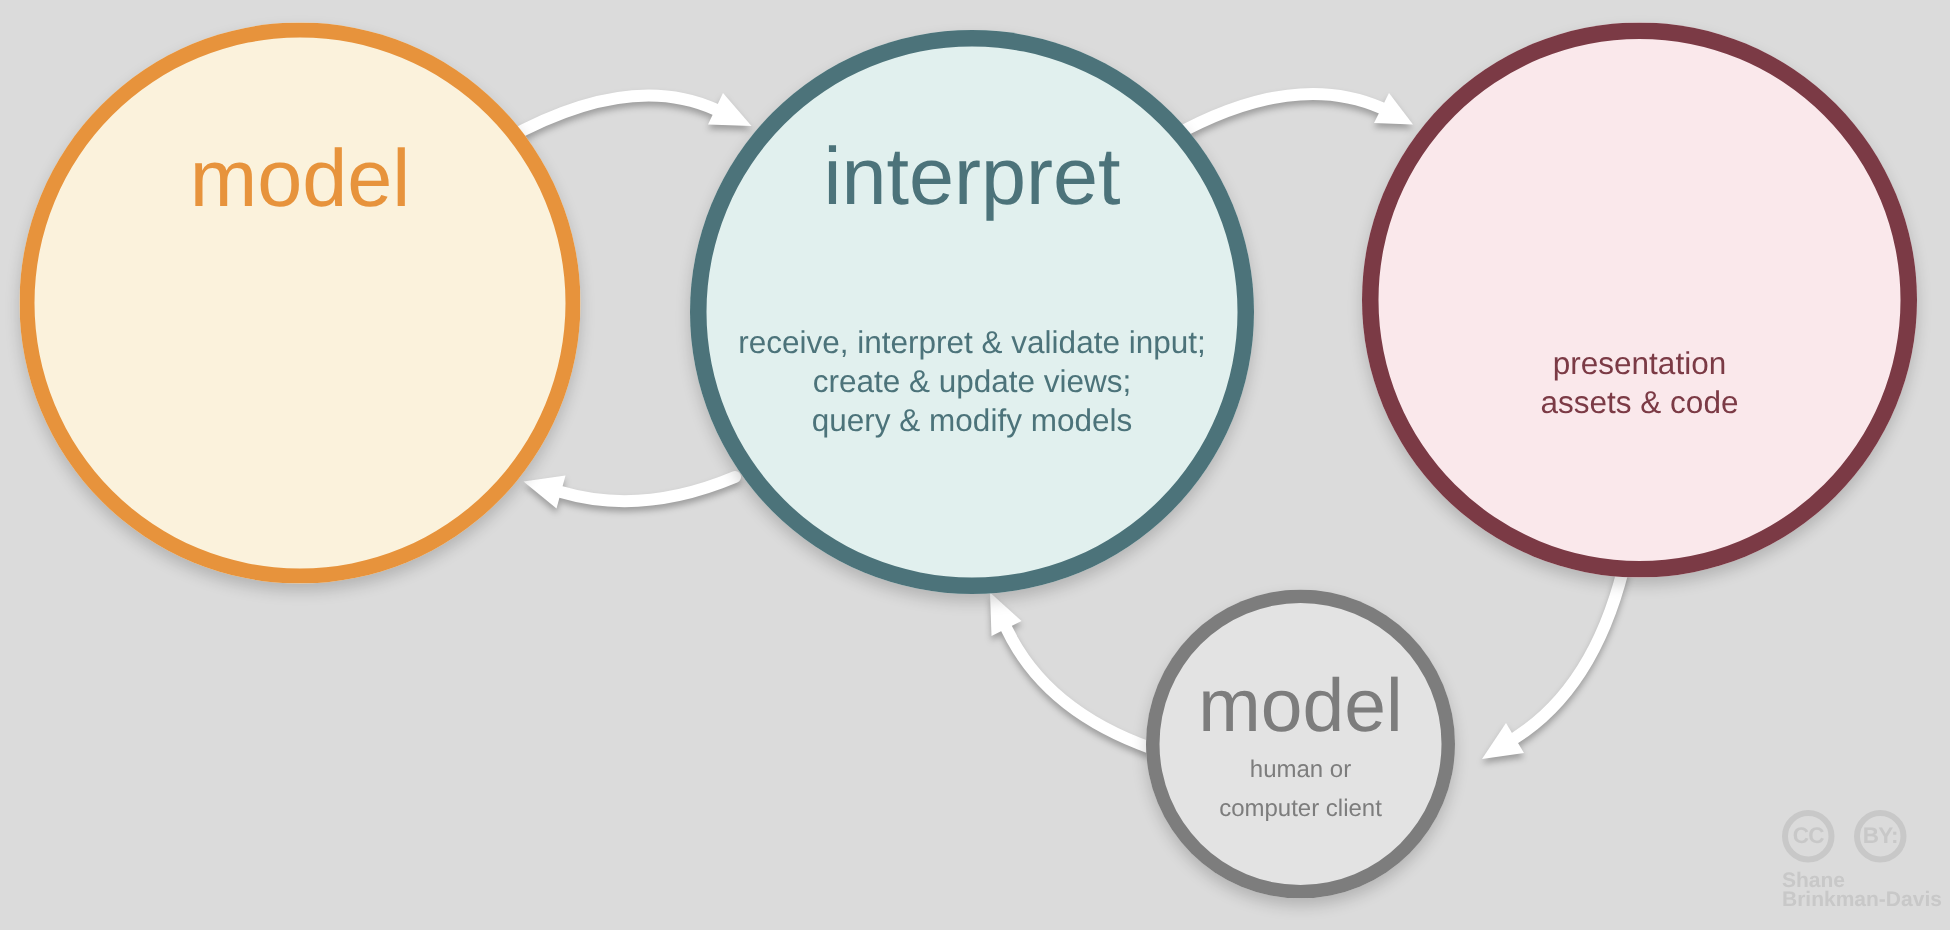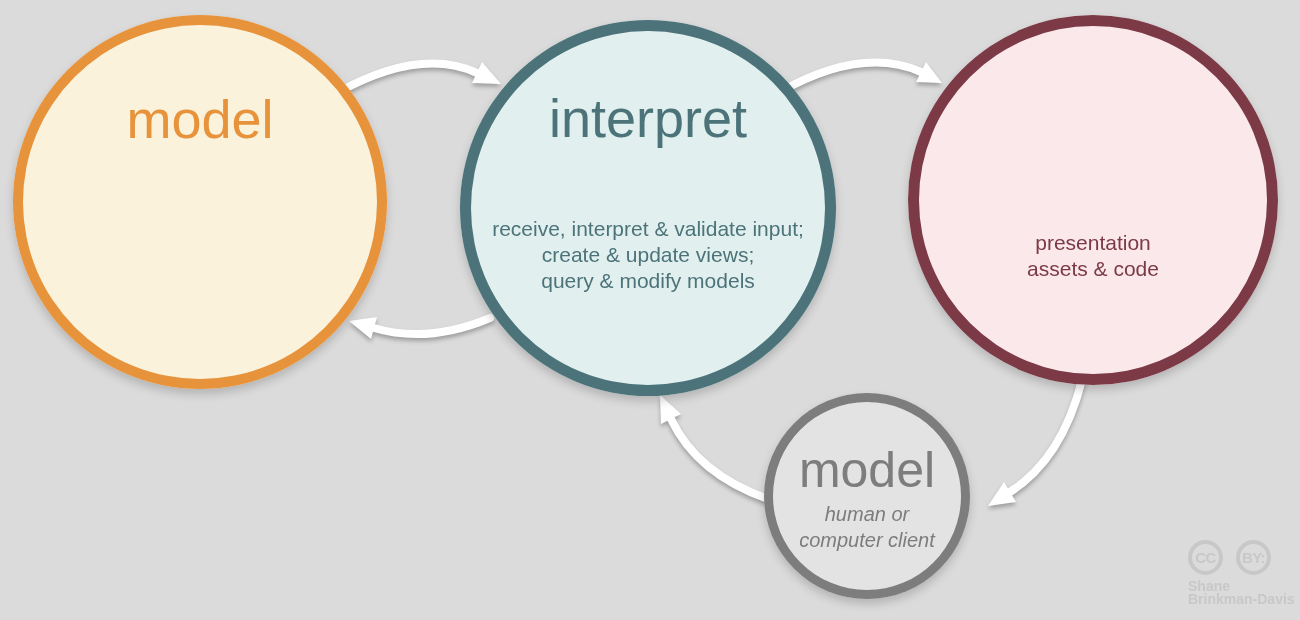--- a/index.html
+++ b/index.html
@@ -61,21 +61,21 @@
   #node-user       { left: 764px; top: 393px; width: 206px; height: 206px; --ring: 9px;  }
 
   #node-model .title      { top: 77px; font-size: 54px; }
   #node-controller .title { top: 71px; font-size: 54px; }
   #node-view .title       { top: 77px; font-size: 54px; }
   #node-user .title       { top: 52px; font-size: 50px; }
 
   #node-model .desc      { top: 202px; }
   #node-controller .desc { top: 196px; }
   #node-view .desc       { top: 215px; }
-  #node-user .desc       { top: 108px; font-size: 20px; font-style: italic; }
+  #node-user .desc       { top: 108px; font-size: 16px; }
 
   
   #attribution {
     position: absolute;
     left: 1188px;
     top: 540px;
     z-index: 3;
     color: var(--attr-color, #c8c8c8);
   }
   #attribution .badges {

